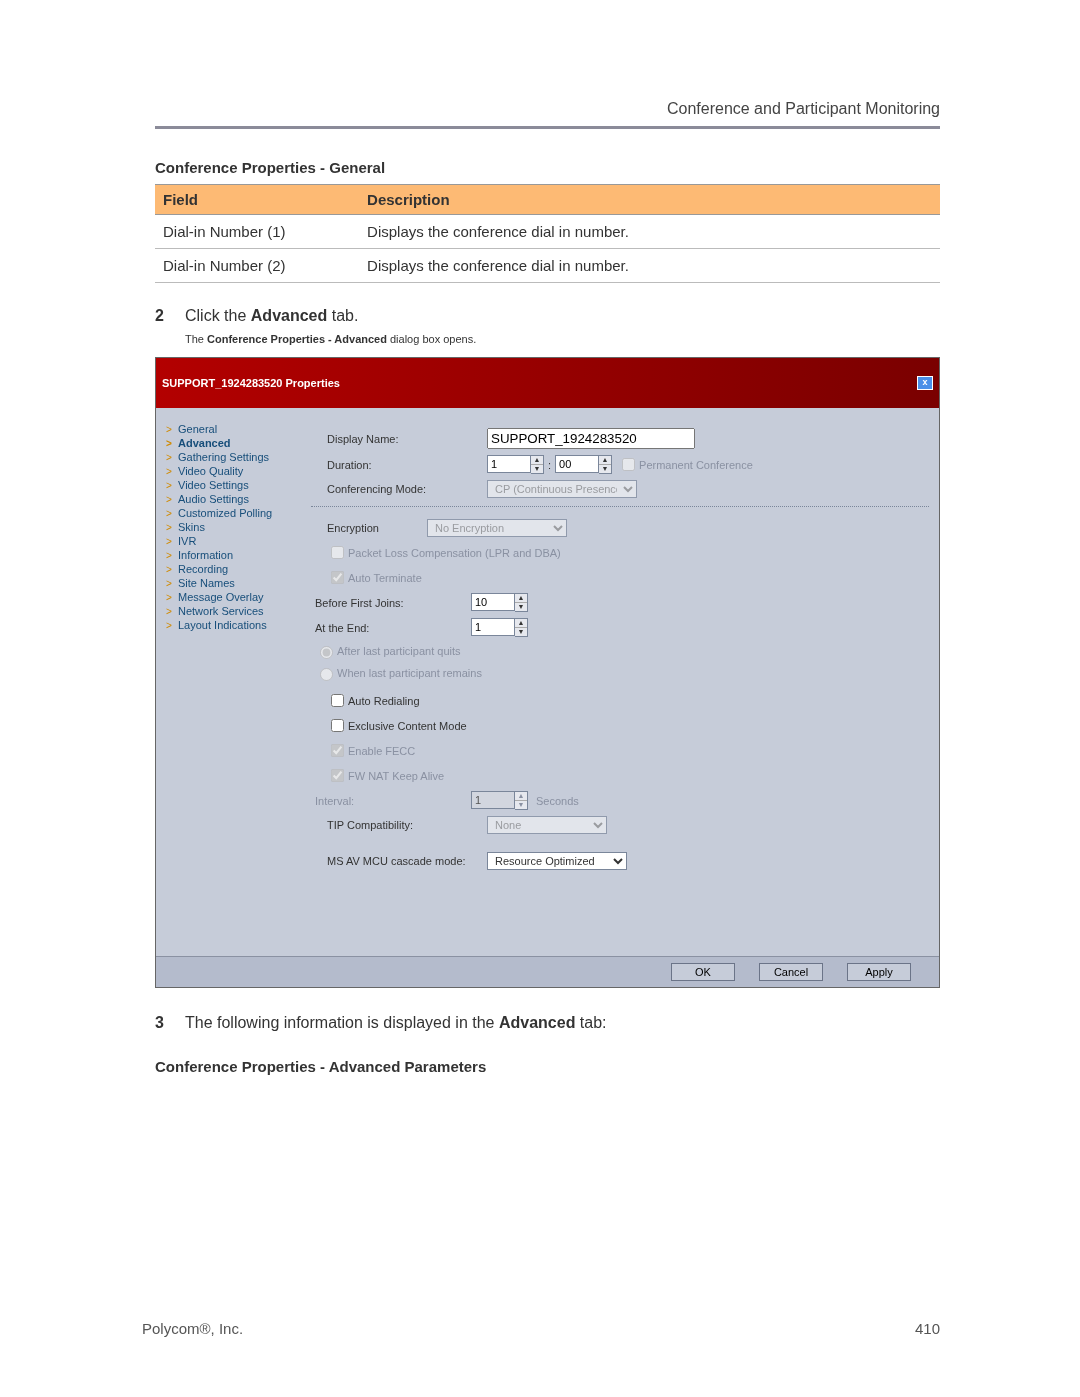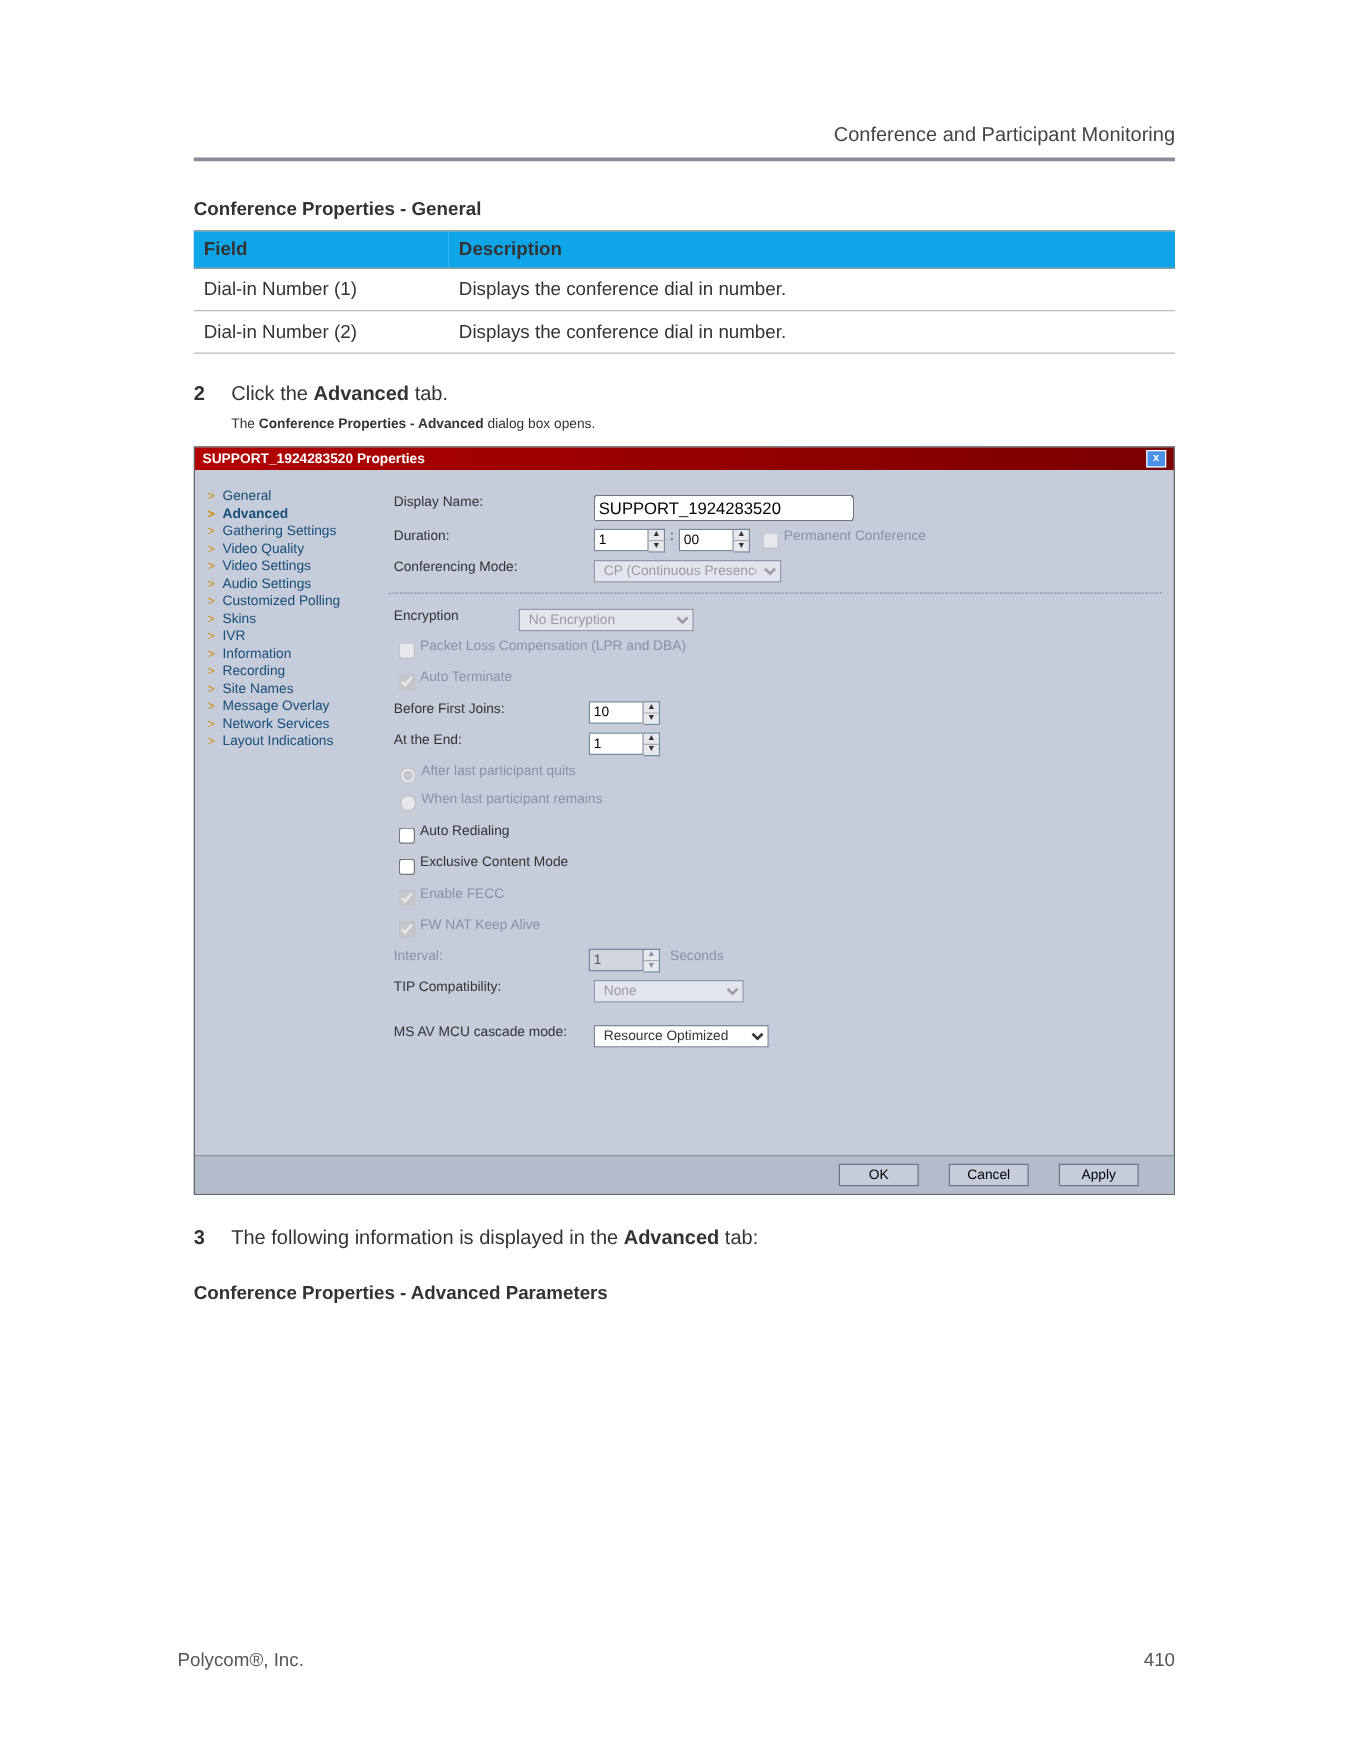--- a/index.html
+++ b/index.html
@@ -32,21 +32,21 @@
     font-size: 15px;
     margin: 10px 0 8px 0;
     color: #333;
   }
   table.doc-table {
     width: 100%;
     border-collapse: collapse;
     margin-bottom: 24px;
   }
   table.doc-table th {
-    background: #0ea5e9;
+    background: #fdba74;
     color: #333;
     font-weight: bold;
     text-align: left;
     padding: 6px 8px;
     font-size: 15px;
     border-top: 1px solid #999;
     border-bottom: 1px solid #999;
   }
   table.doc-table td {
     padding: 8px 8px;
@@ -71,21 +71,21 @@
     background: #c6ccd9;
     font-family: "Segoe UI", Tahoma, sans-serif;
     font-size: 12px;
     color: #333;
   }
   .titlebar {
     background: linear-gradient(to right,#b30000,#7a0000);
     color: #fff;
     font-size: 11px;
     font-weight: bold;
-    padding: 2px 6px;
+    padding: 18px 6px;
     display: flex;
     justify-content: space-between;
     align-items: center;
   }
   .titlebar .x {
     background: #4a8fe8;
     border: 1px solid #fff;
     width: 14px; height: 12px;
     font-size: 9px; line-height: 10px; text-align: center;
     color: #fff;
@@ -115,22 +115,22 @@
     font-size: 10px;
     display: inline-block;
     width: 8px;
   }
   .form-pane {
     flex: 1;
     background: #c6ccd9;
   }
   .frow {
     display: flex;
-    align-items: flex-start;
-    margin: 6px 4px;
+    align-items: center;
+    margin: 6px 16px;
     font-size: 11px;
   }
   .frow .flabel { width: 160px; color: #333; }
   .frow .flabel.disabled { color: #8a91a2; }
   .frow.disabled { color: #8a91a2; }
   input[type="text"].tf, select.sel {
     font-size: 11px;
     padding: 1px 3px;
     border: 1px solid #7a869a;
     background: #fff;

